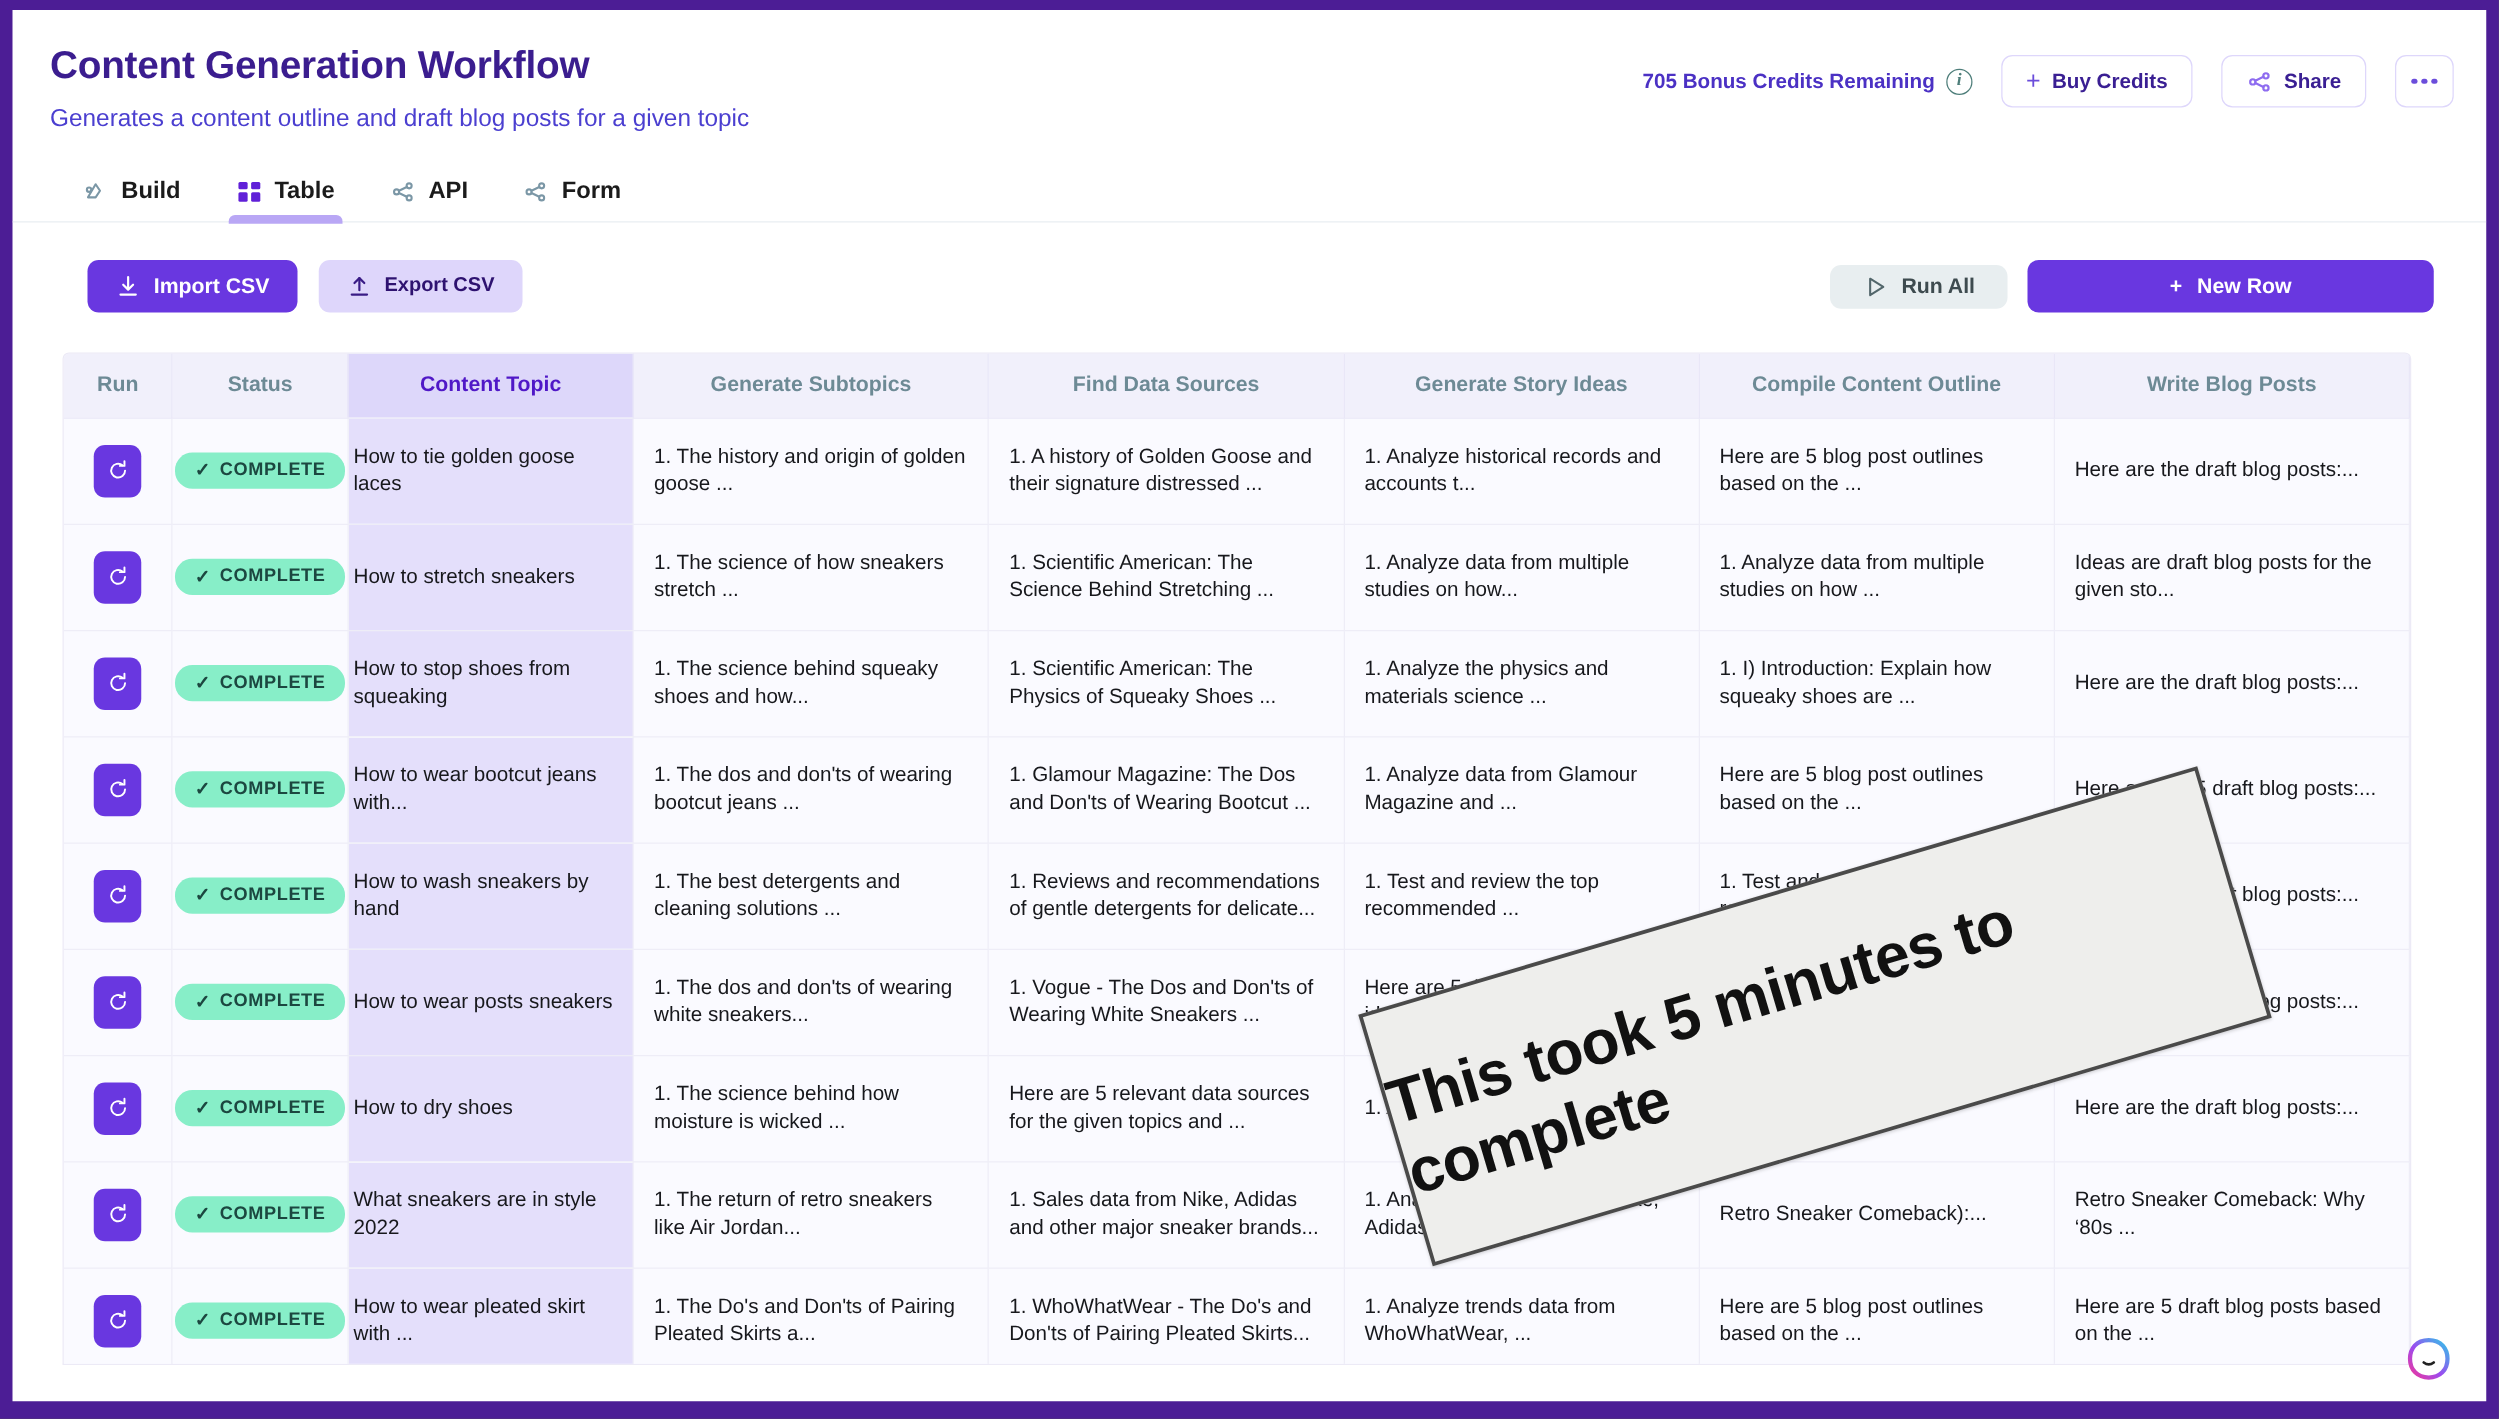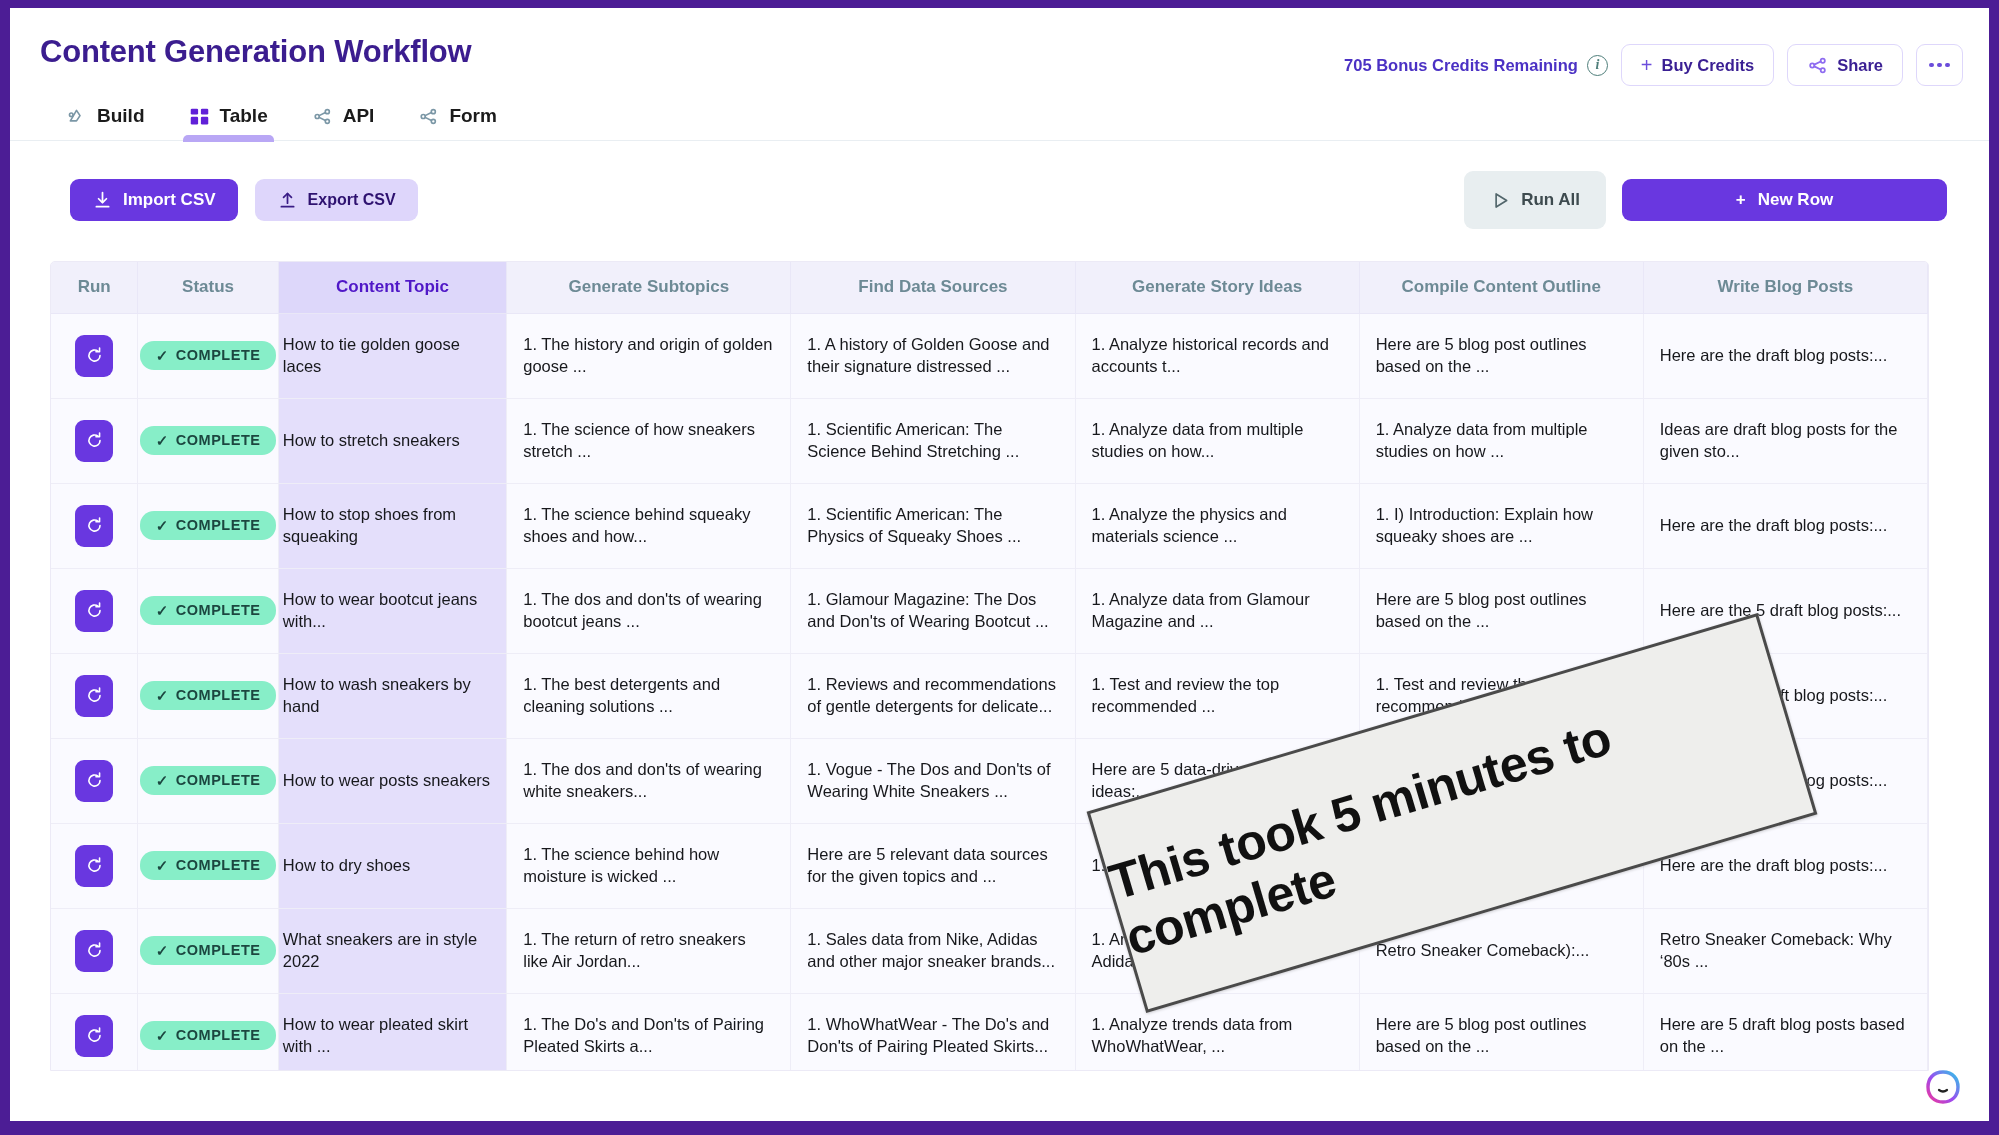--- a/index.html
+++ b/index.html
@@ -27,21 +27,21 @@
     font-size: 31px; font-weight: bold; color: #3b1d8f;
     padding-left: 30px; letter-spacing: -0.2px;
   }
   .page-subtitle {
     font-size: 19.5px; color: #4b3fd0;
     padding-left: 30px; margin-top: 14px;
   }
 
   .header-right {
     position: absolute; right: 26px; top: 36px;
-    display: flex; align-items: center; gap: 13px;
+    display: flex; align-items: center; gap: 23px;
   }
   .credits {
     font-size: 16.5px; font-weight: bold; color: #4b31c4;
     display: flex; align-items: center; gap: 9px;
   }
   .info-circle {
     width: 21px; height: 21px; border-radius: 50%;
     border: 1.8px solid #4e7e7a; color: #4e7e7a;
     font-size: 14px; font-weight: bold; font-style: italic;
     display: flex; align-items: center; justify-content: center;
@@ -92,21 +92,21 @@
     height: 42px; padding: 0 22px; font-size: 17px; font-weight: bold;
     display: flex; align-items: center; gap: 10px; cursor: pointer;
   }
   .btn-lilac {
     background: #ded6fb; color: #2e1270; border: none; border-radius: 9px;
     height: 42px; padding: 0 22px; font-size: 16px; font-weight: bold;
     display: flex; align-items: center; gap: 10px; cursor: pointer;
   }
   .btn-run-all {
     background: #e8eef0; color: #3e4b4f; border: none; border-radius: 9px;
-    height: 58px; padding: 0 26px; font-size: 17px; font-weight: bold;
+    height: 35px; padding: 0 26px; font-size: 17px; font-weight: bold;
     display: flex; align-items: center; gap: 10px; cursor: pointer;
   }
   .btn-newrow {
     background: #6937e0; color: #fff; border: none; border-radius: 9px;
     height: 42px; width: 325px; font-size: 17px; font-weight: bold;
     display: flex; align-items: center; justify-content: center; gap: 12px; cursor: pointer;
   }
 
   
   .table-wrap {
@@ -171,20 +171,21 @@
   }
 </style>
 </head>
 <body>
 
 <div class="desk">
 <div class="window">
 
   <div class="app-header">
     <div class="page-title">Content Generation Workflow</div>
+    <div class="page-subtitle">Generates a content outline and draft blog posts for a given topic</div>
 
     <div class="header-right">
       <div class="credits">
         <span>705 Bonus Credits Remaining</span>
         <span class="info-circle">i</span>
       </div>
       <div class="btn-outline">
         <span class="plus">+</span>
         <span>Buy Credits</span>
       </div>

